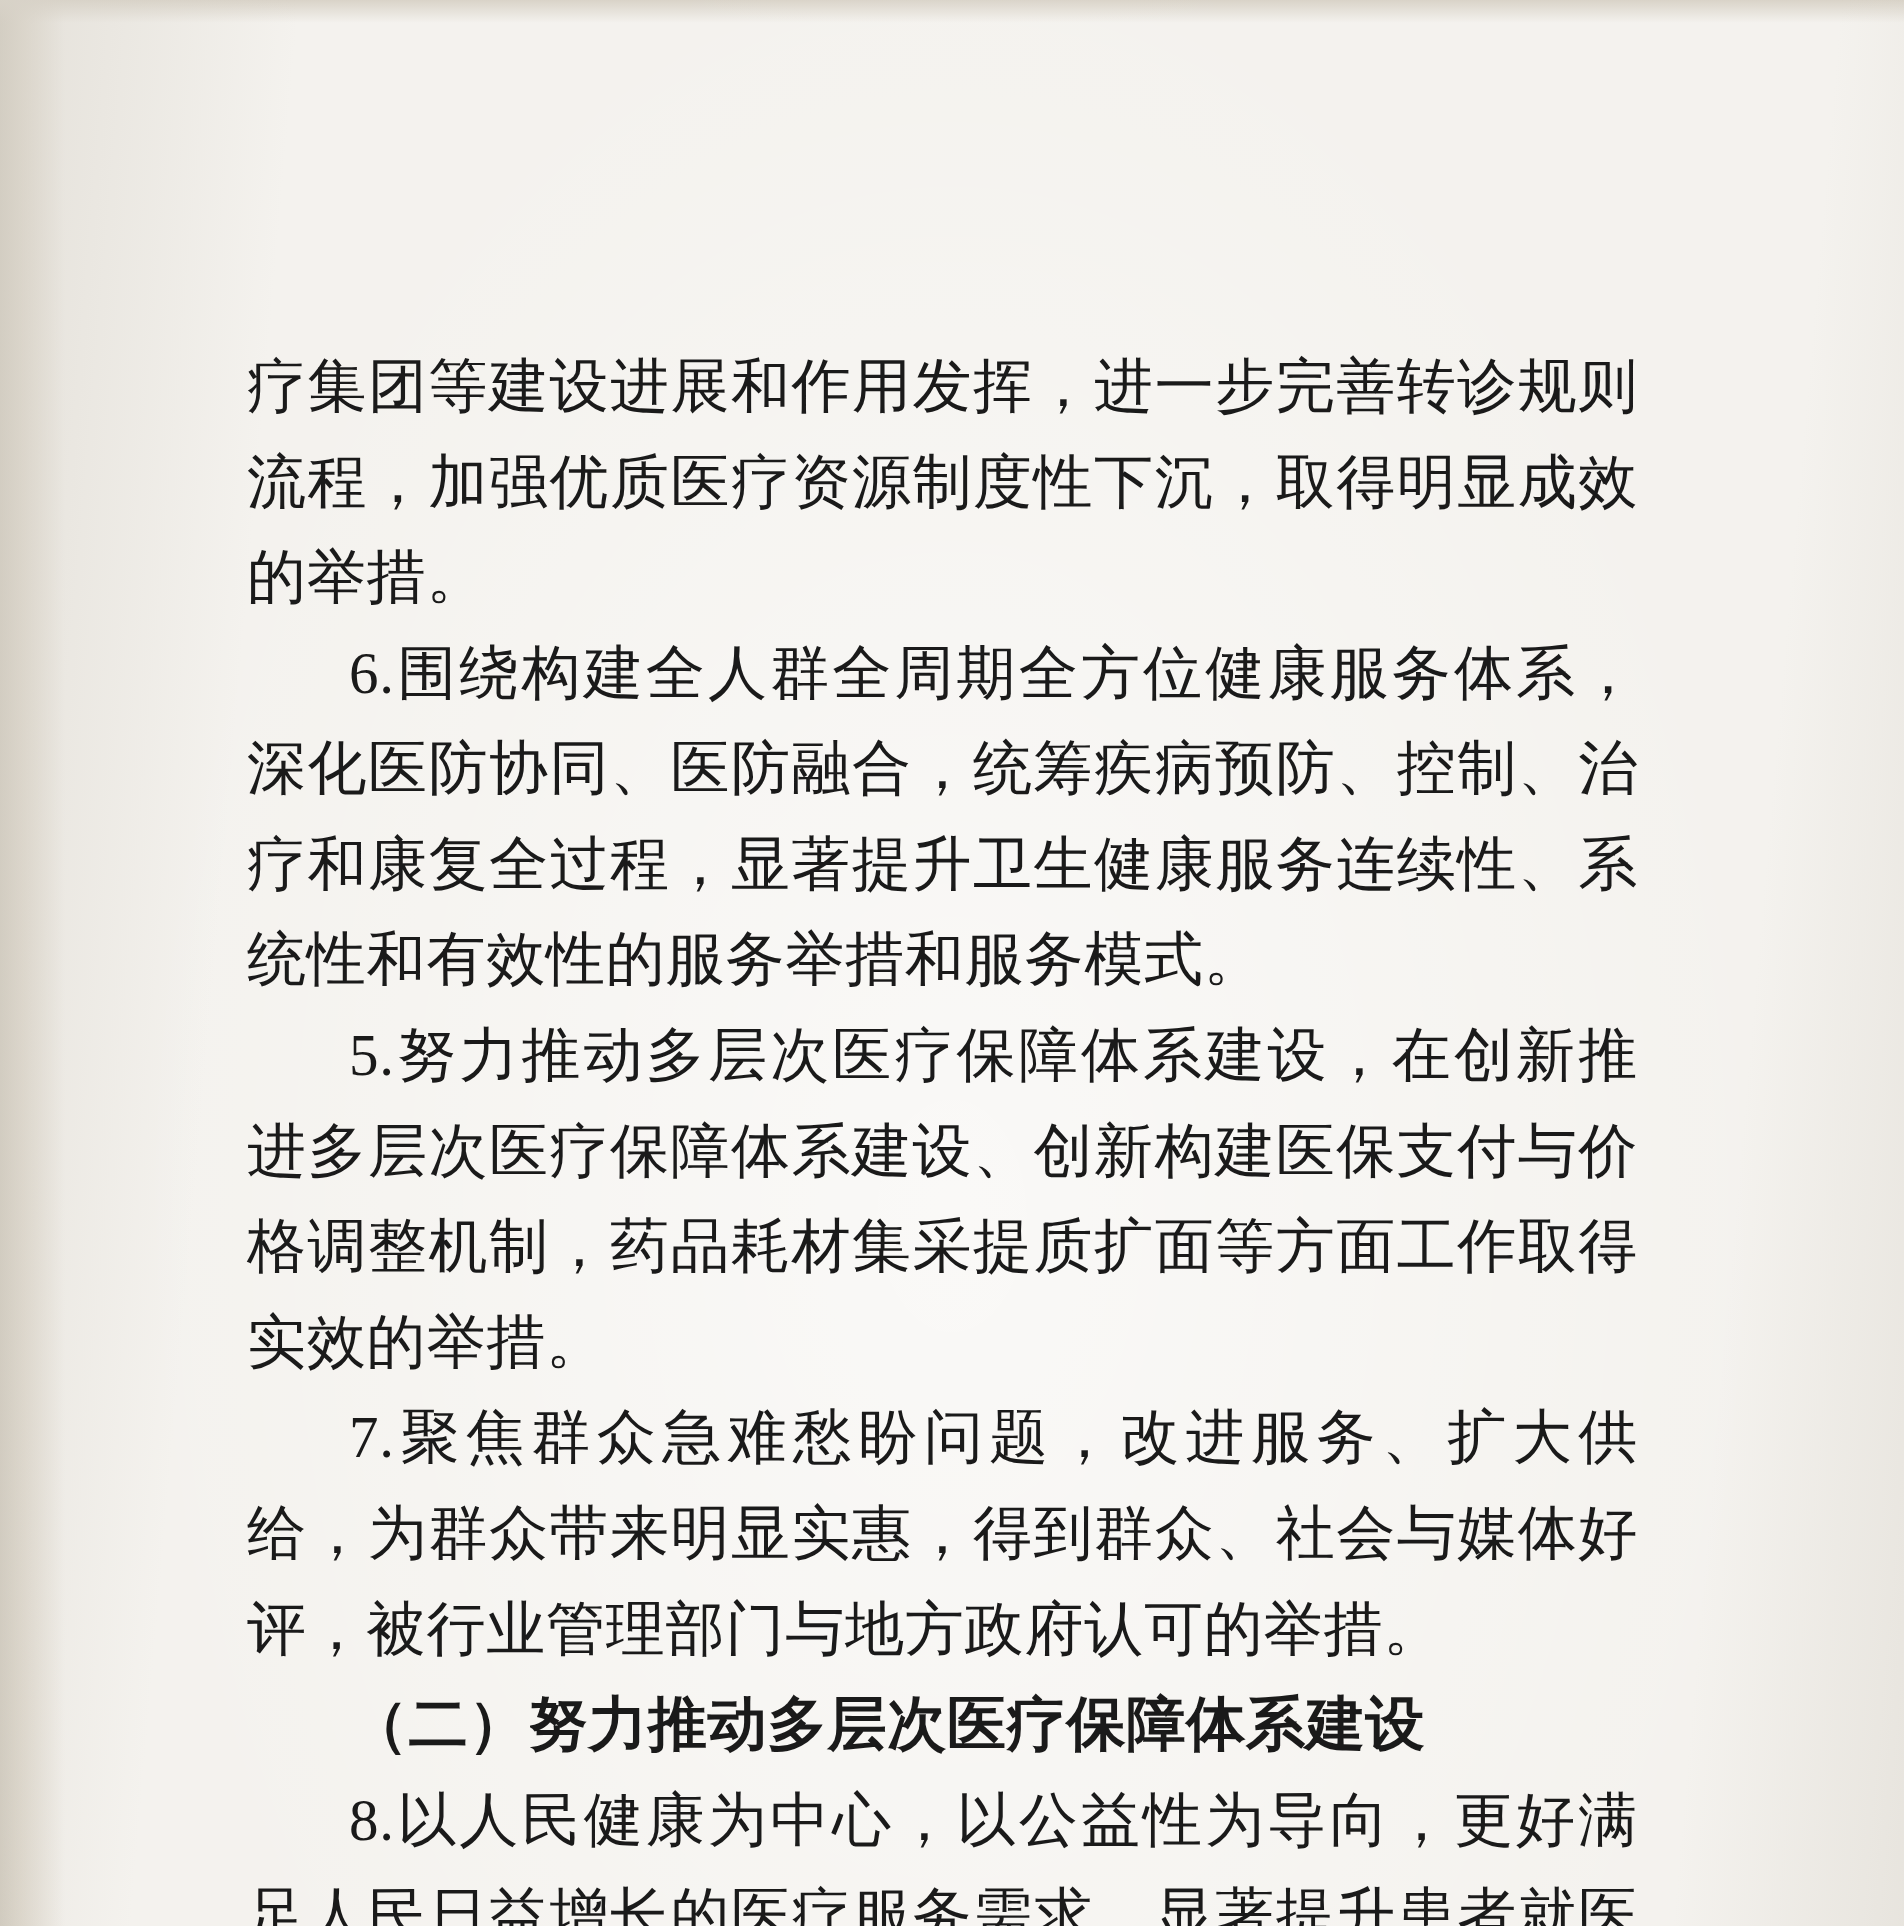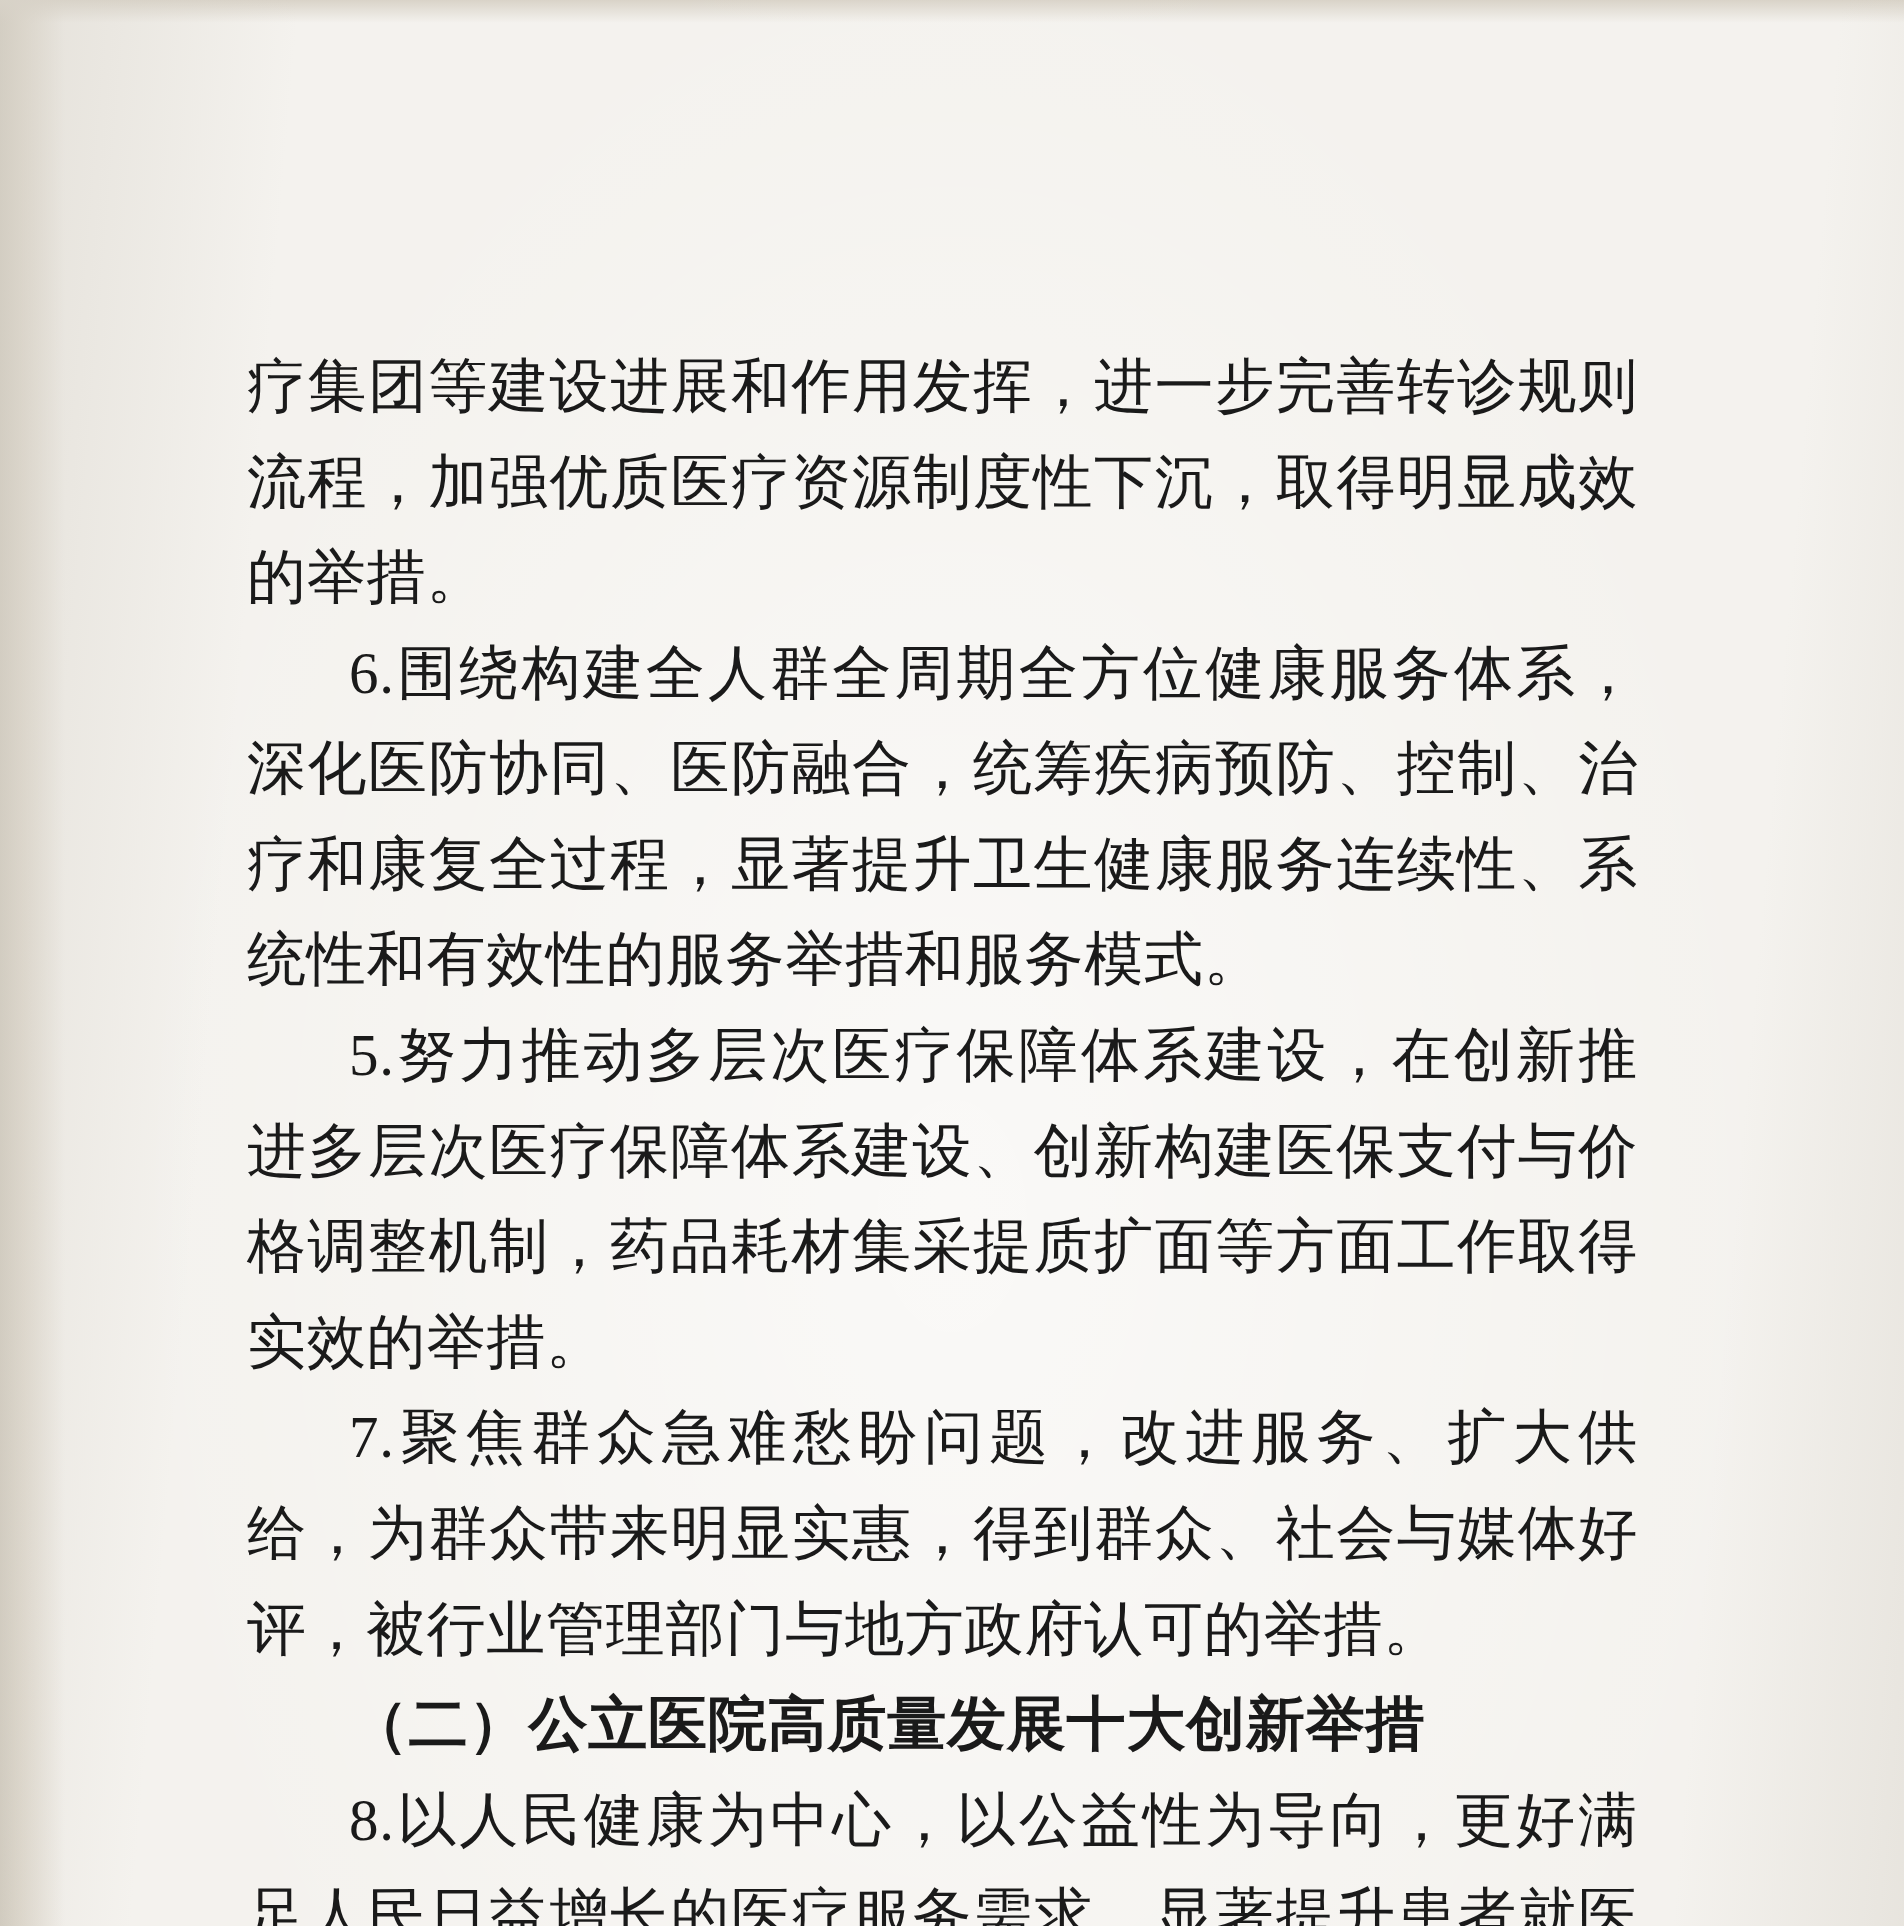--- a/index.html
+++ b/index.html
@@ -70,19 +70,19 @@
 <div class="page">
   <div class="edge-left"></div>
   <div class="edge-top"></div>
   <div class="paper-tint"></div>
 
   <div class="content">
     <p class="para">疗集团等建设进展和作用发挥，进一步完善转诊规则流程，加强优质医疗资源制度性下沉，取得明显成效的举措。</p>
     <p class="para indent">6.围绕构建全人群全周期全方位健康服务体系，深化医防协同、医防融合，统筹疾病预防、控制、治疗和康复全过程，显著提升卫生健康服务连续性、系统性和有效性的服务举措和服务模式。</p>
     <p class="para indent">5.努力推动多层次医疗保障体系建设，在创新推进多层次医疗保障体系建设、创新构建医保支付与价格调整机制，药品耗材集采提质扩面等方面工作取得实效的举措。</p>
     <p class="para indent">7.聚焦群众急难愁盼问题，改进服务、扩大供给，为群众带来明显实惠，得到群众、社会与媒体好评，被行业管理部门与地方政府认可的举措。</p>
-    <p class="para heading">（二）公立医院高质量发展十大创新举措</p>
+    <p class="para heading">（二）努力推动多层次医疗保障体系建设</p>
     <p class="para indent">8.以人民健康为中心，以公益性为导向，更好满足人民日益增长的医疗服务需求，显著提升患者就医体验，增强群众获得感、幸福感、安全感的典型举措。</p>
     <p class="para indent">2.深化以公益性为导向的公立医院改革，推进编制、薪酬、价格、监管等重点领域改革，在加强内涵建设、健全现代医院管理制度、完善医院管理和运行机制等方面取得突破的举措。</p>
   </div>
 
 </div>
 
 
 </body></html>

